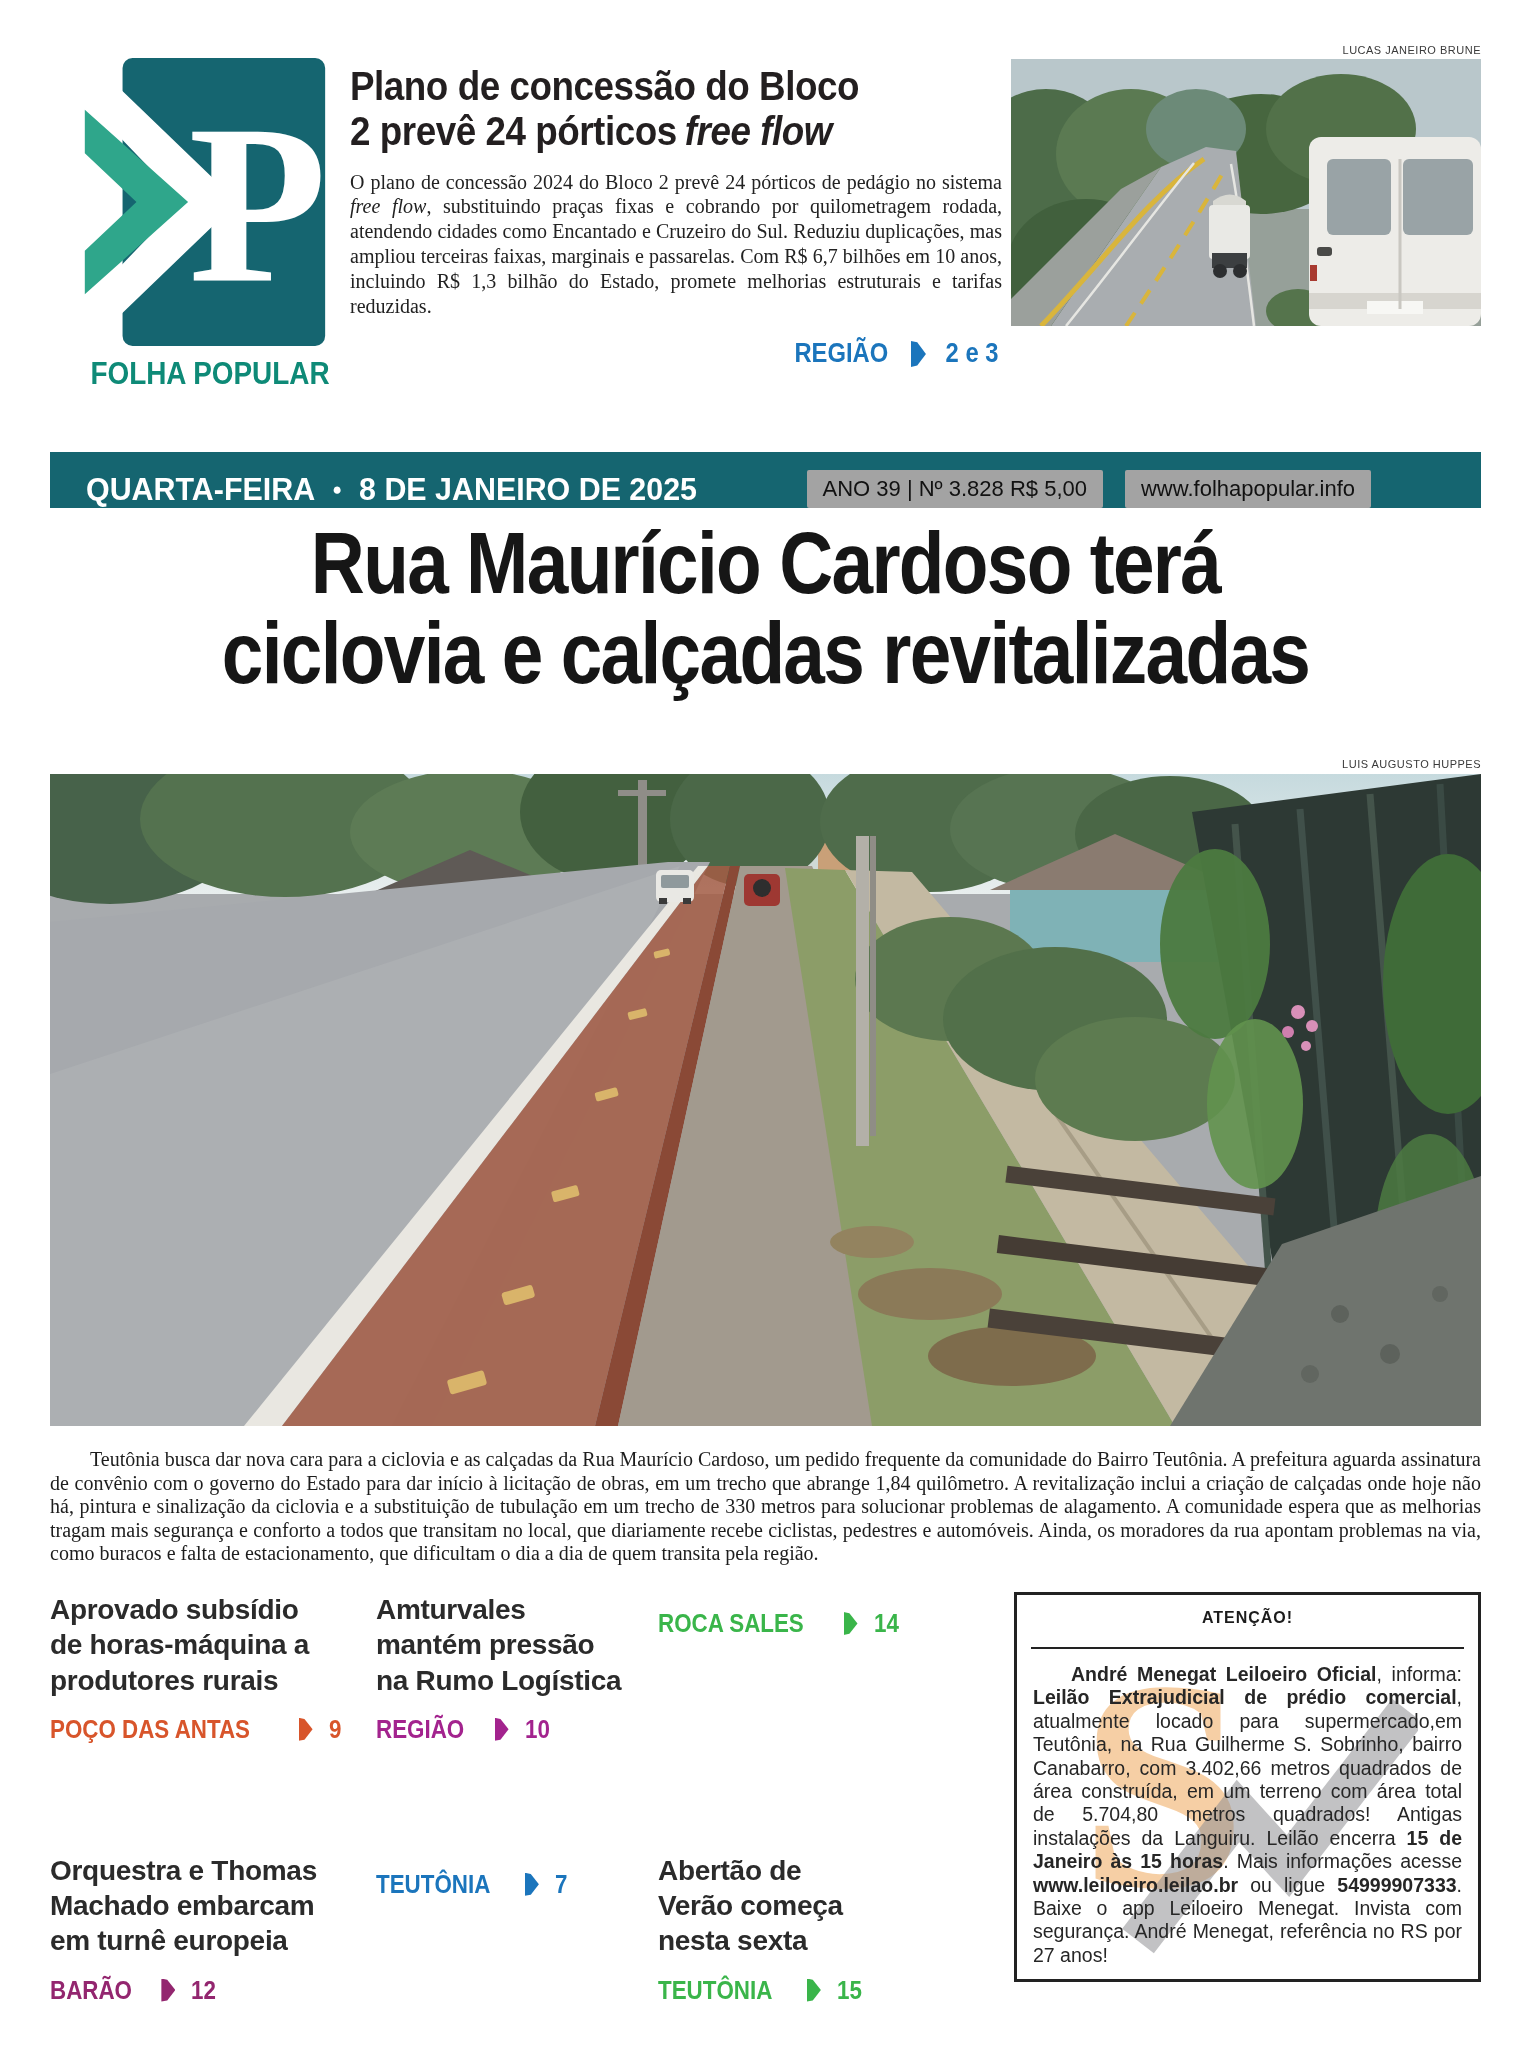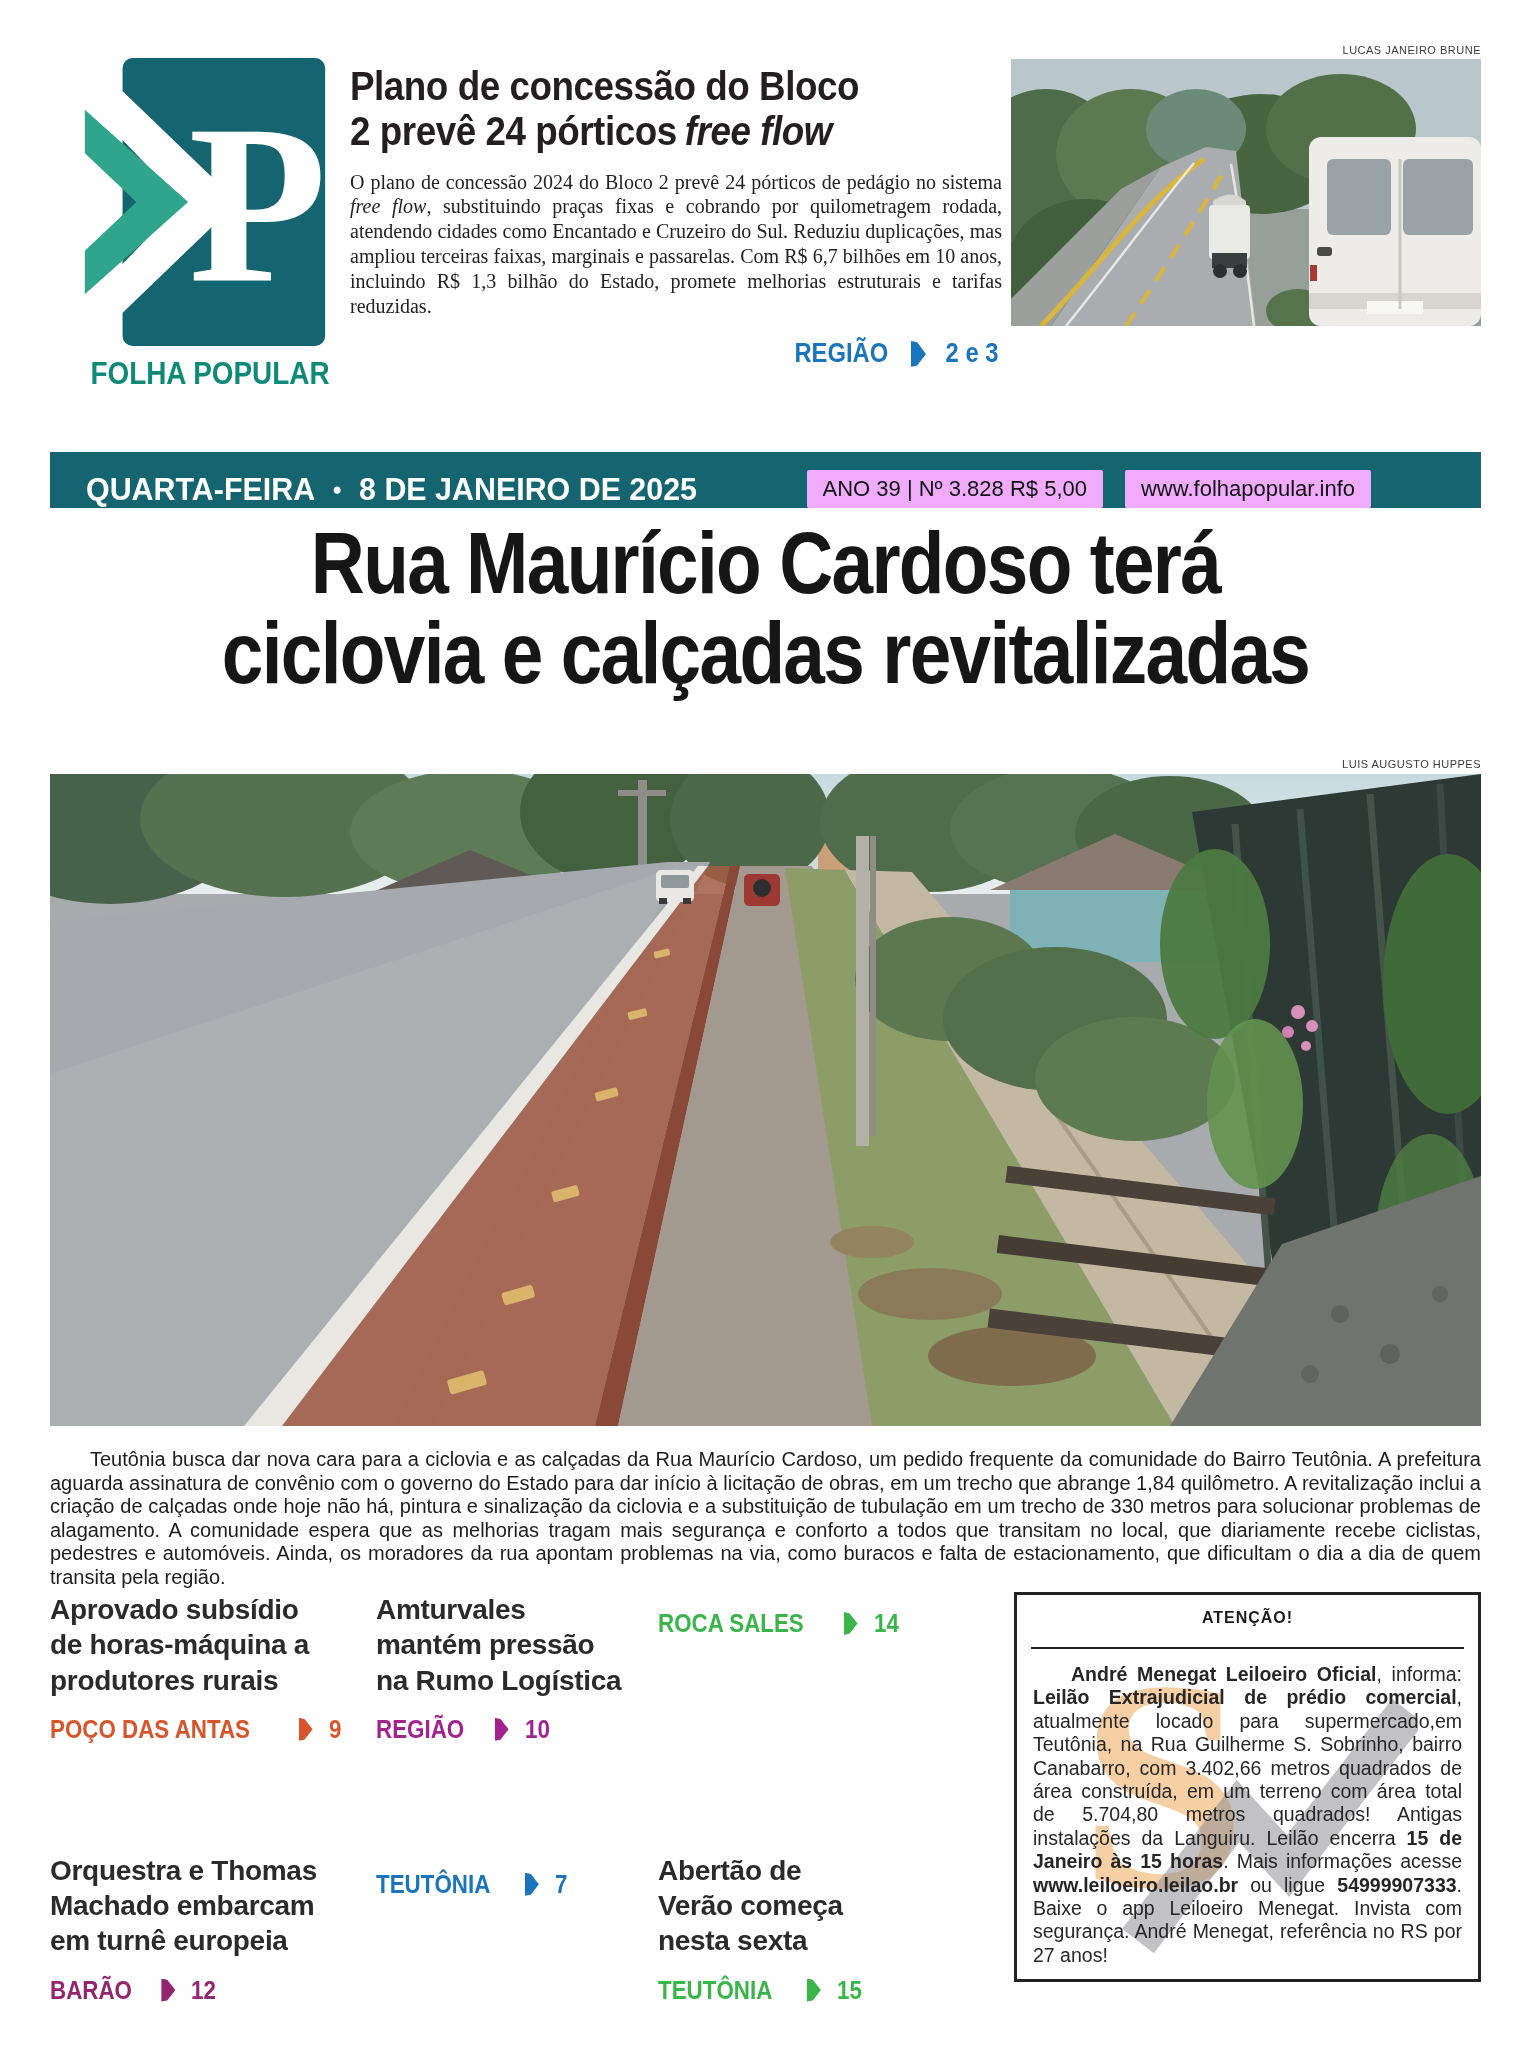--- a/index.html
+++ b/index.html
@@ -33,35 +33,35 @@
   .photo-credit { font-size:11px; color:#3a3a3a; text-align:right; letter-spacing:0.5px; margin-bottom:3px; }
   .top-photo { width:470px; height:267px; display:block; }
 
   
   .datebar { position:absolute; left:50px; right:50px; top:452px; height:56px; background:#156570;
     display:flex; align-items:flex-end; color:#fff; }
   .datebar .day-date { margin-left:36px; display:flex; align-items:center; gap:18px; font-weight:bold;
     font-size:32px; transform:scaleX(0.95); transform-origin:left center; white-space:nowrap; }
   .datebar .bullet { font-size:17px; line-height:1; }
   .datebar .spacer { flex:1; }
-  .white-box { background:#f0abfc; color:#111; font-size:22px; padding:6px 16px; margin-right:22px;
+  .white-box { background:#a3a3a3; color:#111; font-size:22px; padding:6px 16px; margin-right:22px;
     border-radius:2px; white-space:nowrap; }
   .white-box.last { margin-right:110px; }
 
   
   .main-headline { position:absolute; left:0; top:518px; width:1531px; text-align:center;
     font-weight:bold; font-size:88px; line-height:1.02; letter-spacing:-2px; color:#161616;
     white-space:pre-line; transform:scaleX(0.85); transform-origin:center top; }
 
   .main-credit { position:absolute; right:50px; top:758px; font-size:11px; color:#3a3a3a; letter-spacing:0.5px;text-align:right; }
 
   .main-photo { position:absolute; left:50px; top:774px; width:1431px; height:652px; display:block; }
 
   
-  .caption { position:absolute; left:50px; top:1448px; width:1431px; font-family:Liberation Sans, sans-serif;
+  .caption { position:absolute; left:50px; top:1448px; width:1431px; font-family:Liberation Serif, serif;
     font-size:20px; line-height:1.18; text-align:justify; color:#1d1d1d; text-indent:40px; }
 
   
   .bottom { position:absolute; left:50px; top:1592px; width:1431px; display:flex; }
   .teasers { width:912px; display:grid; grid-template-columns:300px 256px 300px; grid-column-gap:26px; grid-row-gap:108px; }
   .teaser-title { font-weight:bold; font-size:28px; line-height:1.26; color:#2b2b2b; white-space:pre-line; letter-spacing:-0.3px; }
   .teaser-section { margin-top:16px; display:flex; align-items:center; gap:16px; font-weight:bold; font-size:26px; }
   .teaser-section .t-label, .teaser-section .t-page { transform:scaleX(0.86); transform-origin:left center; white-space:nowrap; }
 
   .ad-box { margin-left:52px; width:467px; border:3px solid #222; position:relative; height:390px; overflow:hidden; }

